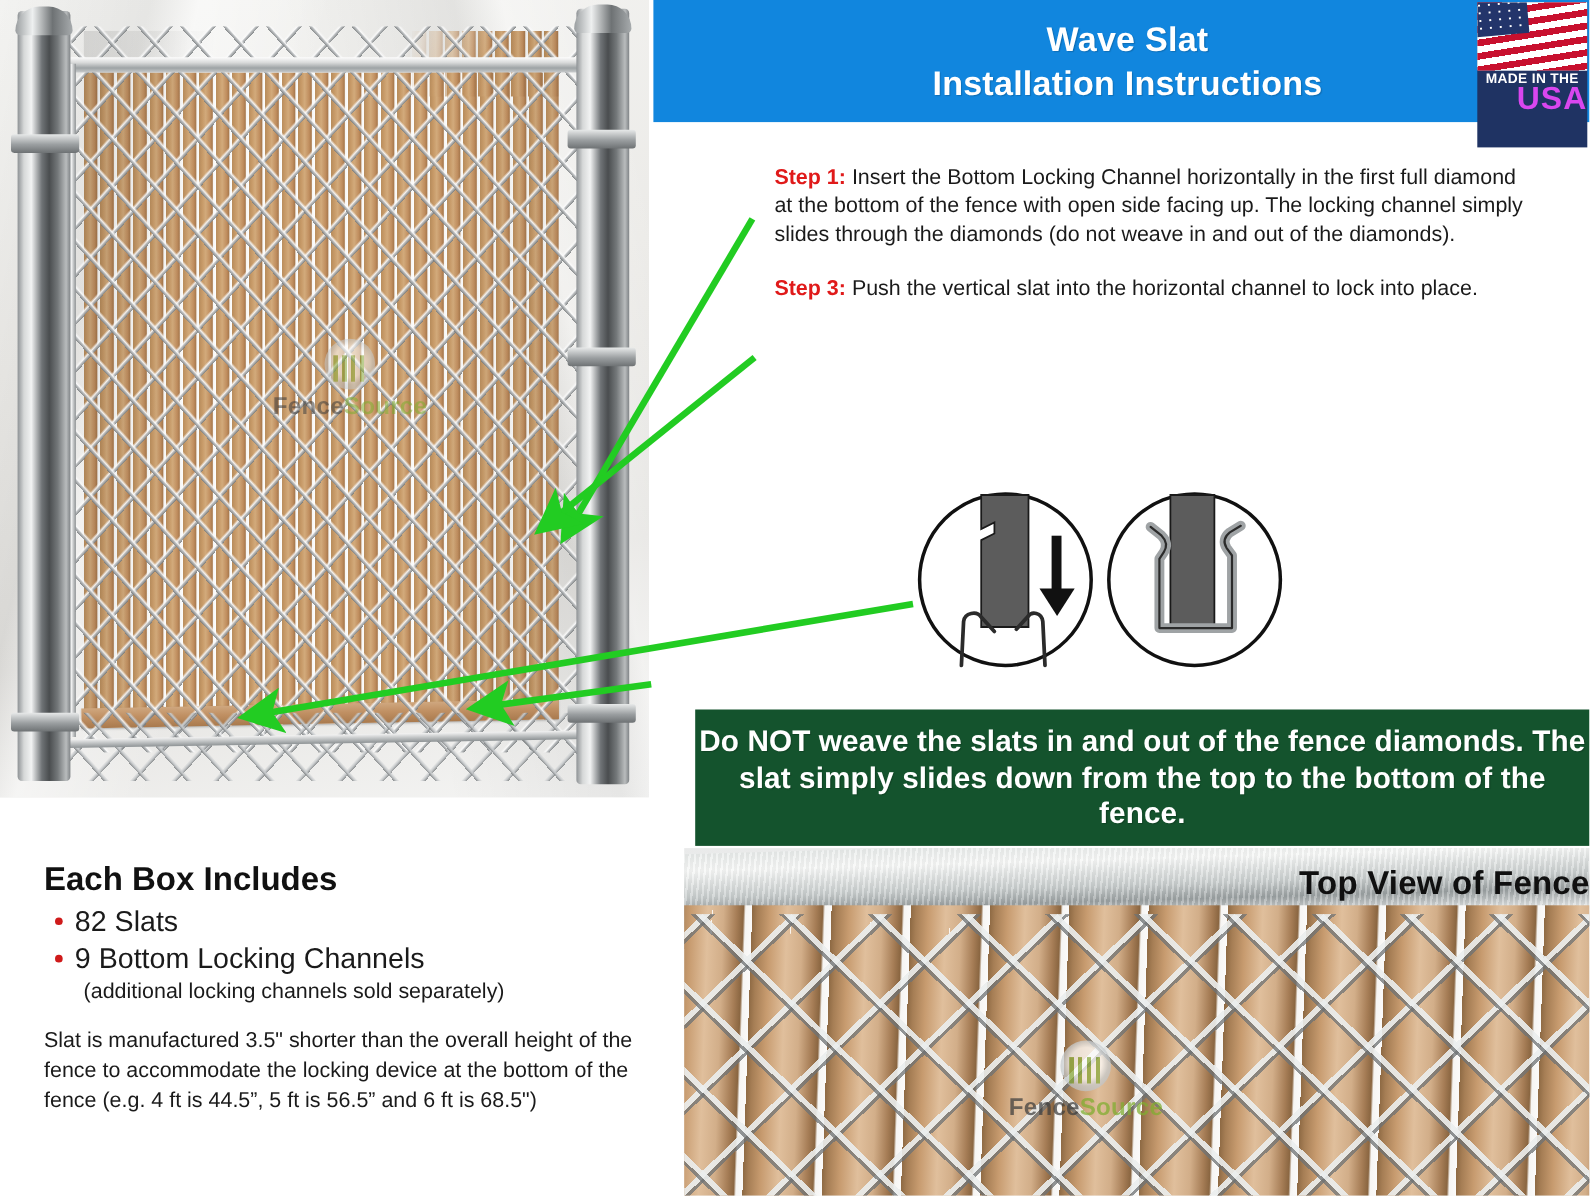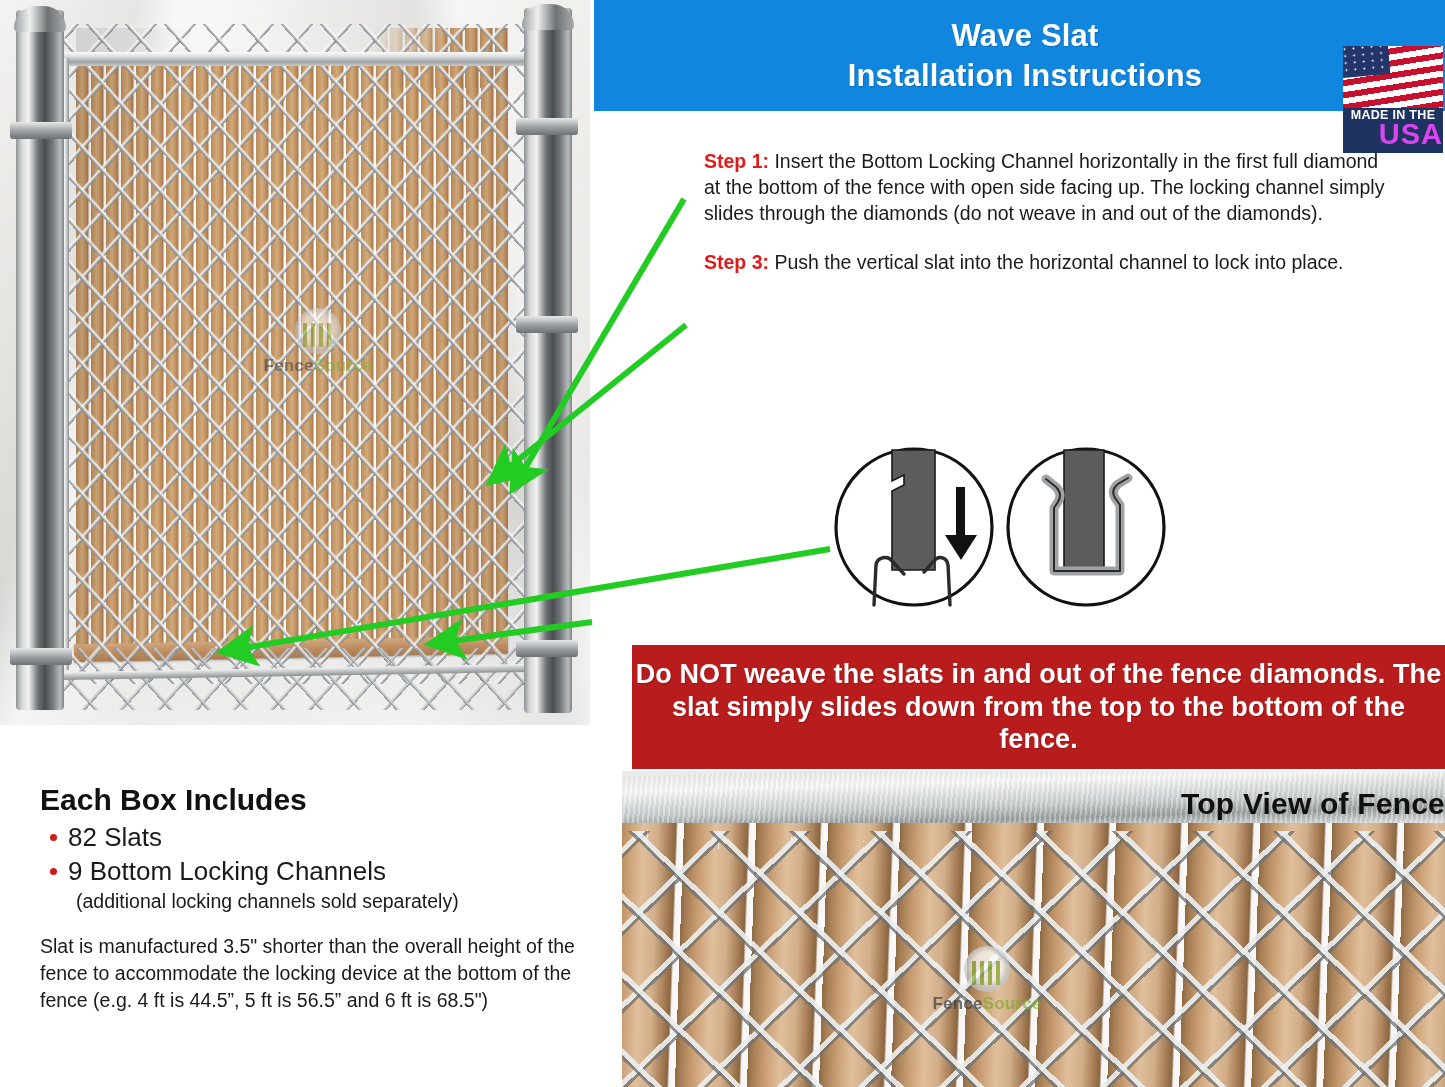--- a/index.html
+++ b/index.html
@@ -127,42 +127,42 @@
   .wm-logo {
     width:46px; height:46px; margin:0 auto 2px;
     border-radius:50%;
     background: radial-gradient(circle at 50% 45%, #ffffff 0 42%, #c8cdd0 60%, #aeb5b9 100%);
     position:relative; overflow:hidden;
   }
   .wm-pickets {
     position:absolute; left:8px; bottom:7px; width:30px; height:24px;
     background: repeating-linear-gradient(90deg, #8aab3c 0 4px, rgba(0,0,0,0) 4px 8px);
   }
-  .wm-text { font-size:17px; font-weight:bold; letter-spacing:.2px; }
+  .wm-text { font-size:22px; font-weight:bold; letter-spacing:.2px; }
   .wm-text .a { color:#3e3e3e; }
   .wm-text .b { color:#7fae2f; }
 
   
   .arrow-layer { position:absolute; left:0; top:0; width:1445px; height:1087px; pointer-events:none; }
 
   
   .blue-header {
     position:absolute; left:594px; top:0; width:851px; height:111px;
     background:#1186de;
     display:flex; align-items:center; justify-content:center;
   }
   .blue-header h1 {
     color:#ffffff; font-size:31px; line-height:1.26; font-weight:bold;
     text-align:center; letter-spacing:.2px;
     text-shadow: 1px 1px 1px rgba(0,0,0,.18);
     margin-left: 11px;
   }
   .usa-badge {
-    position:absolute; right:2px; top:2px; width:100px; height:107px;
-    background:#1f3363; overflow:hidden;margin-top:44px;
+    position:absolute; right:2px; top:2px; width:100px; height:132px;
+    background:#1f3363; overflow:hidden;
   }
   .flag-zone {
     position:absolute; left:0; top:0; width:100px; height:62px; overflow:hidden;
     background:#ffffff;
   }
   .stripes {
     position:absolute; left:-6px; top:-6px; width:116px; height:76px;
     background: repeating-linear-gradient(176deg,
        #c8102e 0 6px, #ffffff 6px 12px);
     transform: rotate(-5deg);
@@ -185,21 +185,21 @@
   .step-p { font-size:19.5px; line-height:1.345; color:#1a1a1a; margin-bottom:22px; }
   .step-p:last-child { margin-bottom:0; }
   .step-lbl { color:#e01a1a; font-weight:bold; }
 
   
   .lock-detail { position:absolute; left:832px; top:445px; width:340px; height:165px; }
 
   
   .red-banner {
     position:absolute; left:632px; top:645px; width:813px; height:124px;
-    background:#b91c1c;
+    background:#14532d;
     display:flex; align-items:center; justify-content:flex-end;
   }
   .red-banner p {
     color:#ffffff; font-size:27px; font-weight:bold; line-height:1.2;
     text-align:center; letter-spacing:.1px;
     text-shadow: 1px 1px 1px rgba(0,0,0,.2);
   }
 
   
   .topview {

